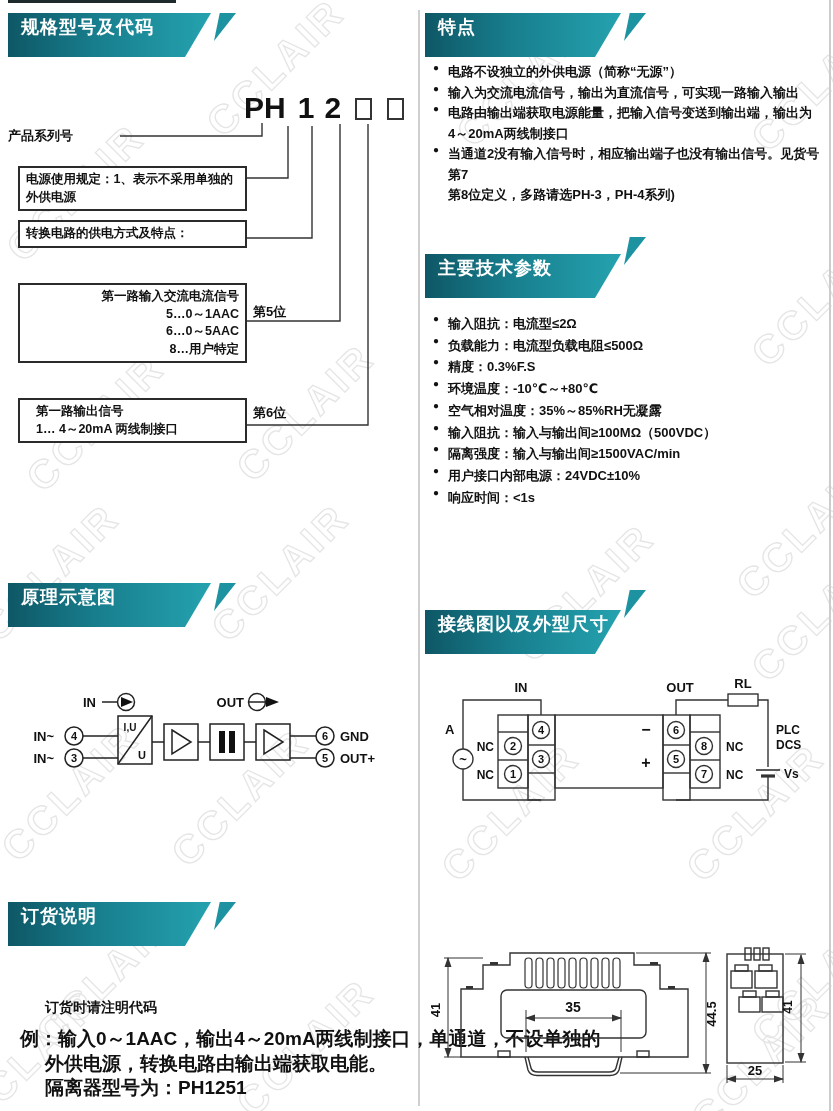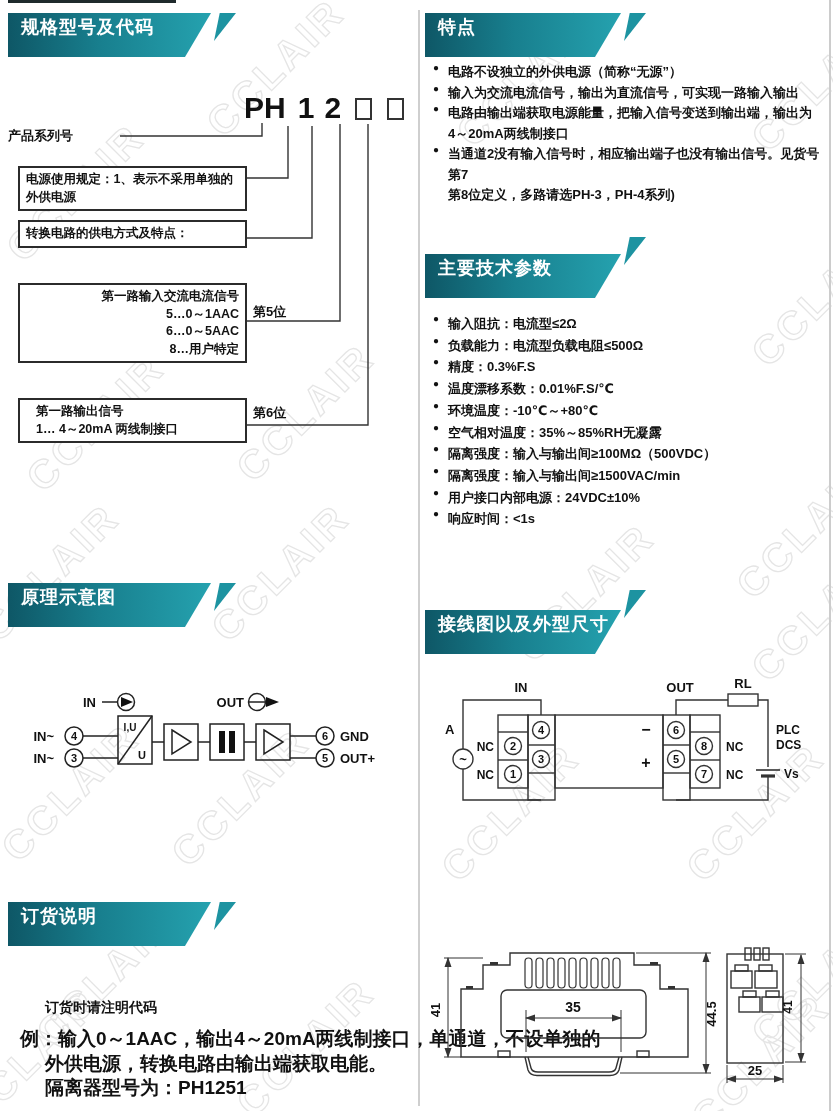--- a/index.html
+++ b/index.html
@@ -218,30 +218,27 @@
       <div class="bitem">
           <div class="bline">输入阻抗：电流型≤2Ω</div>
         </div>
       <div class="bitem">
           <div class="bline">负载能力：电流型负载电阻≤500Ω</div>
         </div>
       <div class="bitem">
           <div class="bline">精度：0.3%F.S</div>
         </div>
       <div class="bitem">
-          <div class="bline">温度漂移系数：0.01%F.S/℃</div>
-        </div>
-      <div class="bitem">
           <div class="bline">环境温度：-10℃～+80℃</div>
         </div>
       <div class="bitem">
           <div class="bline">空气相对温度：35%～85%RH无凝露</div>
         </div>
       <div class="bitem">
-          <div class="bline">隔离强度：输入与输出间≥100MΩ（500VDC）</div>
+          <div class="bline">输入阻抗：输入与输出间≥100MΩ（500VDC）</div>
         </div>
       <div class="bitem">
           <div class="bline">隔离强度：输入与输出间≥1500VAC/min</div>
         </div>
       <div class="bitem">
           <div class="bline">用户接口内部电源：24VDC±10%</div>
         </div>
       <div class="bitem">
           <div class="bline">响应时间：&lt;1s</div>
         </div>

